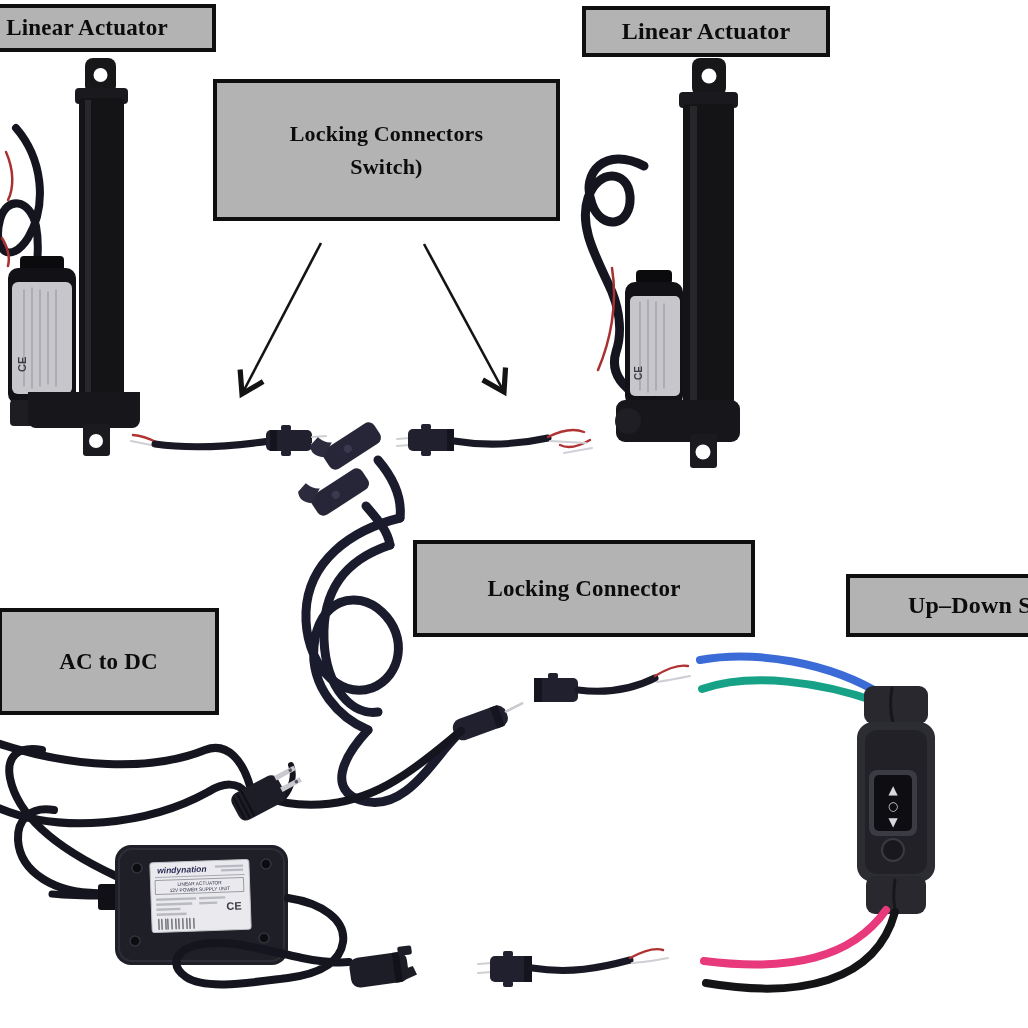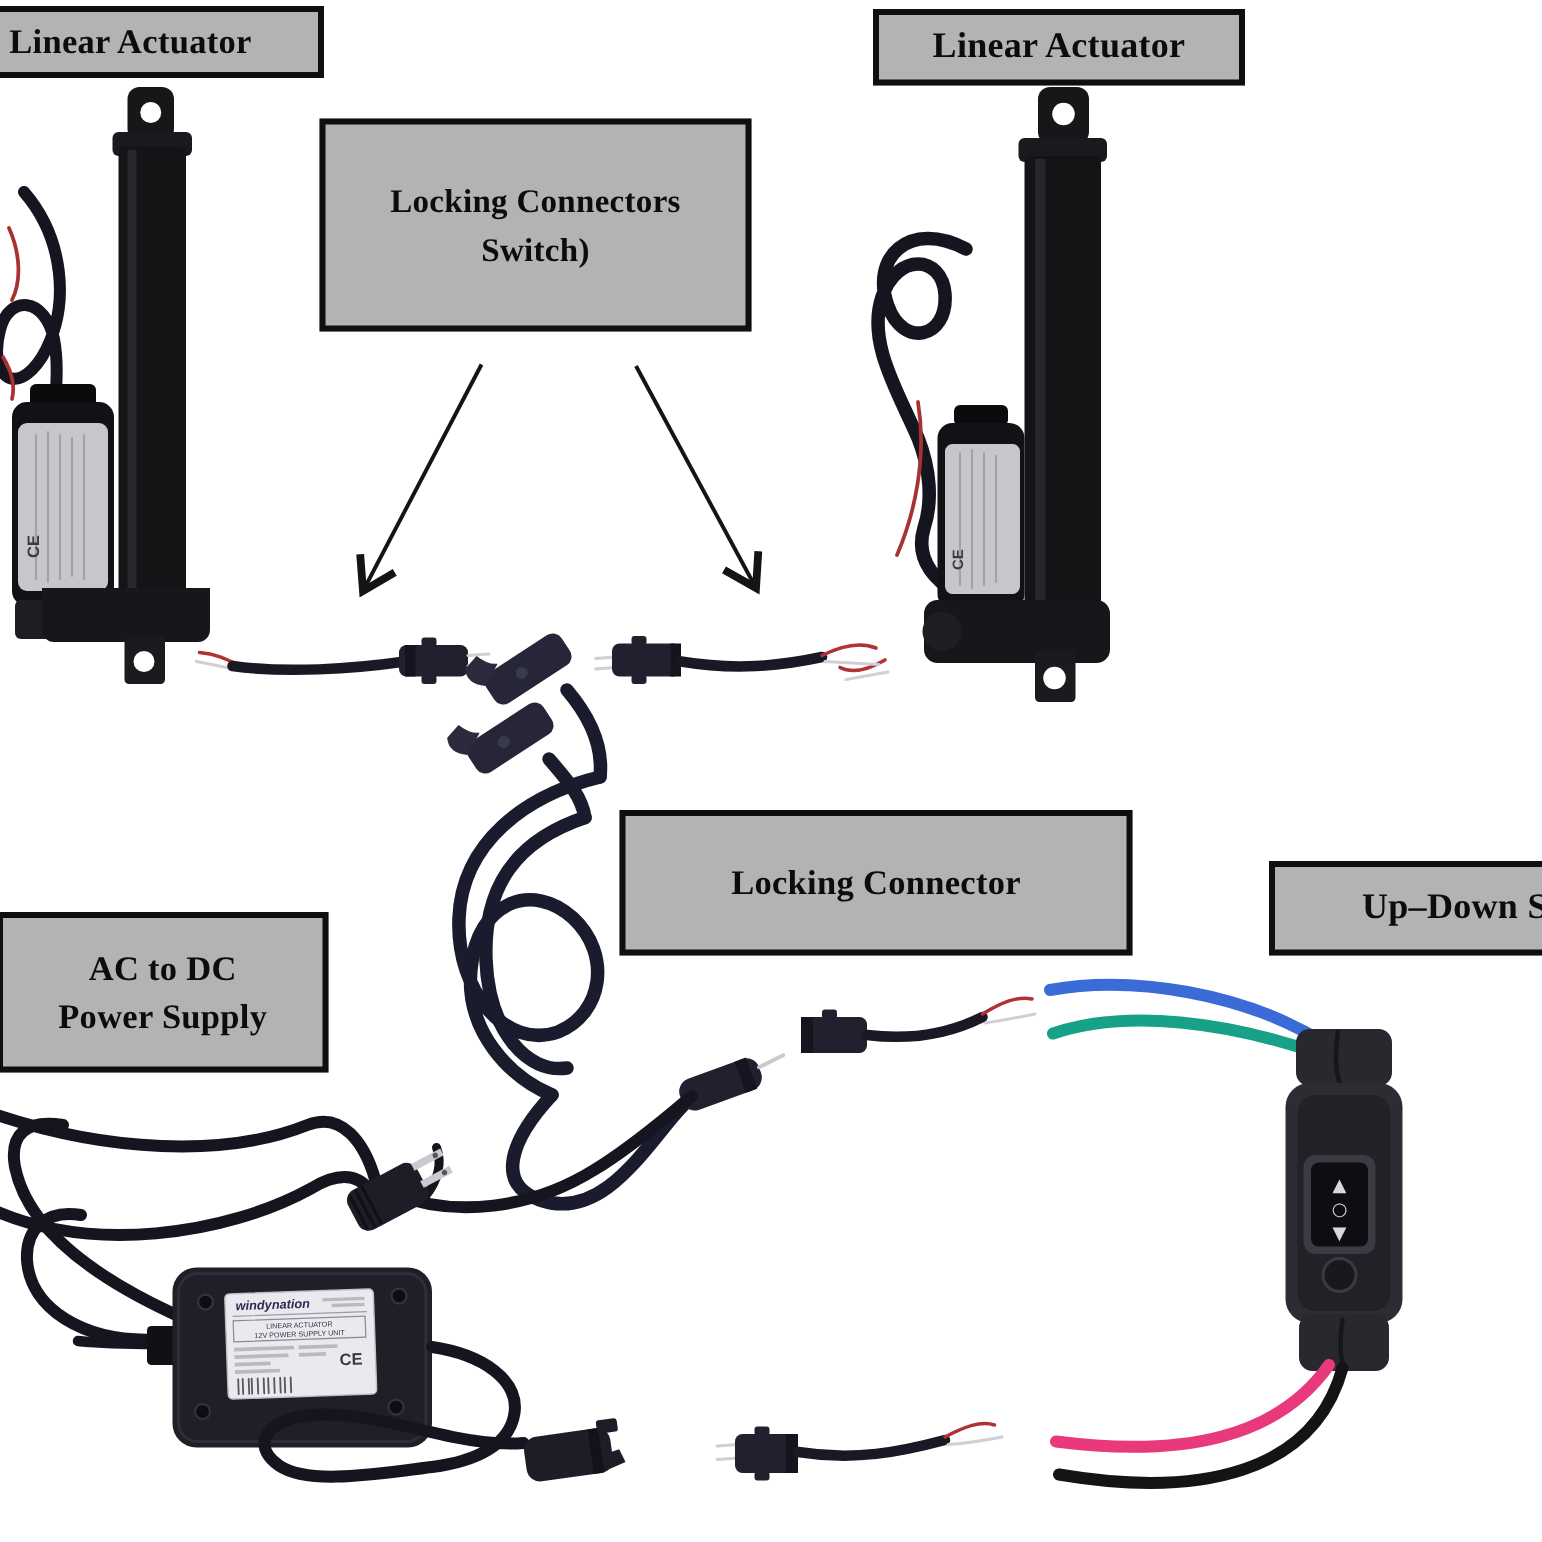--- a/index.html
+++ b/index.html
@@ -10,21 +10,21 @@
   .art{position:absolute;left:0;top:0;z-index:1;}
   .label{
     position:absolute;z-index:5;background:#b3b3b3;border:4px solid #0f0f0f;
     display:flex;flex-direction:column;align-items:center;justify-content:center;
     font-weight:bold;color:#0c0c0c;text-align:center;box-sizing:border-box;
     letter-spacing:.2px;
   }
   .label .ln{display:block;}
   #lbl-act-left{left:-42px;top:4px;width:258px;height:48px;font-size:23px;}
   #lbl-act-right{left:582px;top:6px;width:248px;height:51px;font-size:24px;}
-  #lbl-lock-dual{left:213px;top:79px;width:288px;height:142px;font-size:22px;line-height:33px;}
+  #lbl-lock-dual{left:213px;top:79px;width:347px;height:142px;font-size:22px;line-height:33px;}
   #lbl-lock-switch{left:413px;top:540px;width:342px;height:97px;font-size:23px;line-height:32px;align-items:center;}
   #lbl-psu{left:-2px;top:608px;width:221px;height:107px;font-size:23px;line-height:32px;}
   #lbl-switch{left:846px;top:574px;width:250px;height:63px;font-size:24px;
     align-items:flex-start;padding-left:58px;text-align:left;}
   .glyphtxt{font-family:"DejaVu Sans",sans-serif;}
   .smalltxt{font-family:"Liberation Sans",sans-serif;}
 </style>
 </head>
 <body>
 
@@ -230,20 +230,19 @@
     <span class="ln">Locking Connectors</span>
     <span class="ln">Switch)</span>
   </div>
 
   <div class="label" id="lbl-lock-switch">
     <span class="ln">Locking Connector</span>
   </div>
 
   <div class="label" id="lbl-psu">
     <span class="ln">AC to DC</span>
-    <span class="ln">Power Supply</span>
   </div>
 
   <div class="label" id="lbl-switch">
     <span class="ln">Up–Down S</span>
   </div>
 
 </div>
 
 </body></html>

